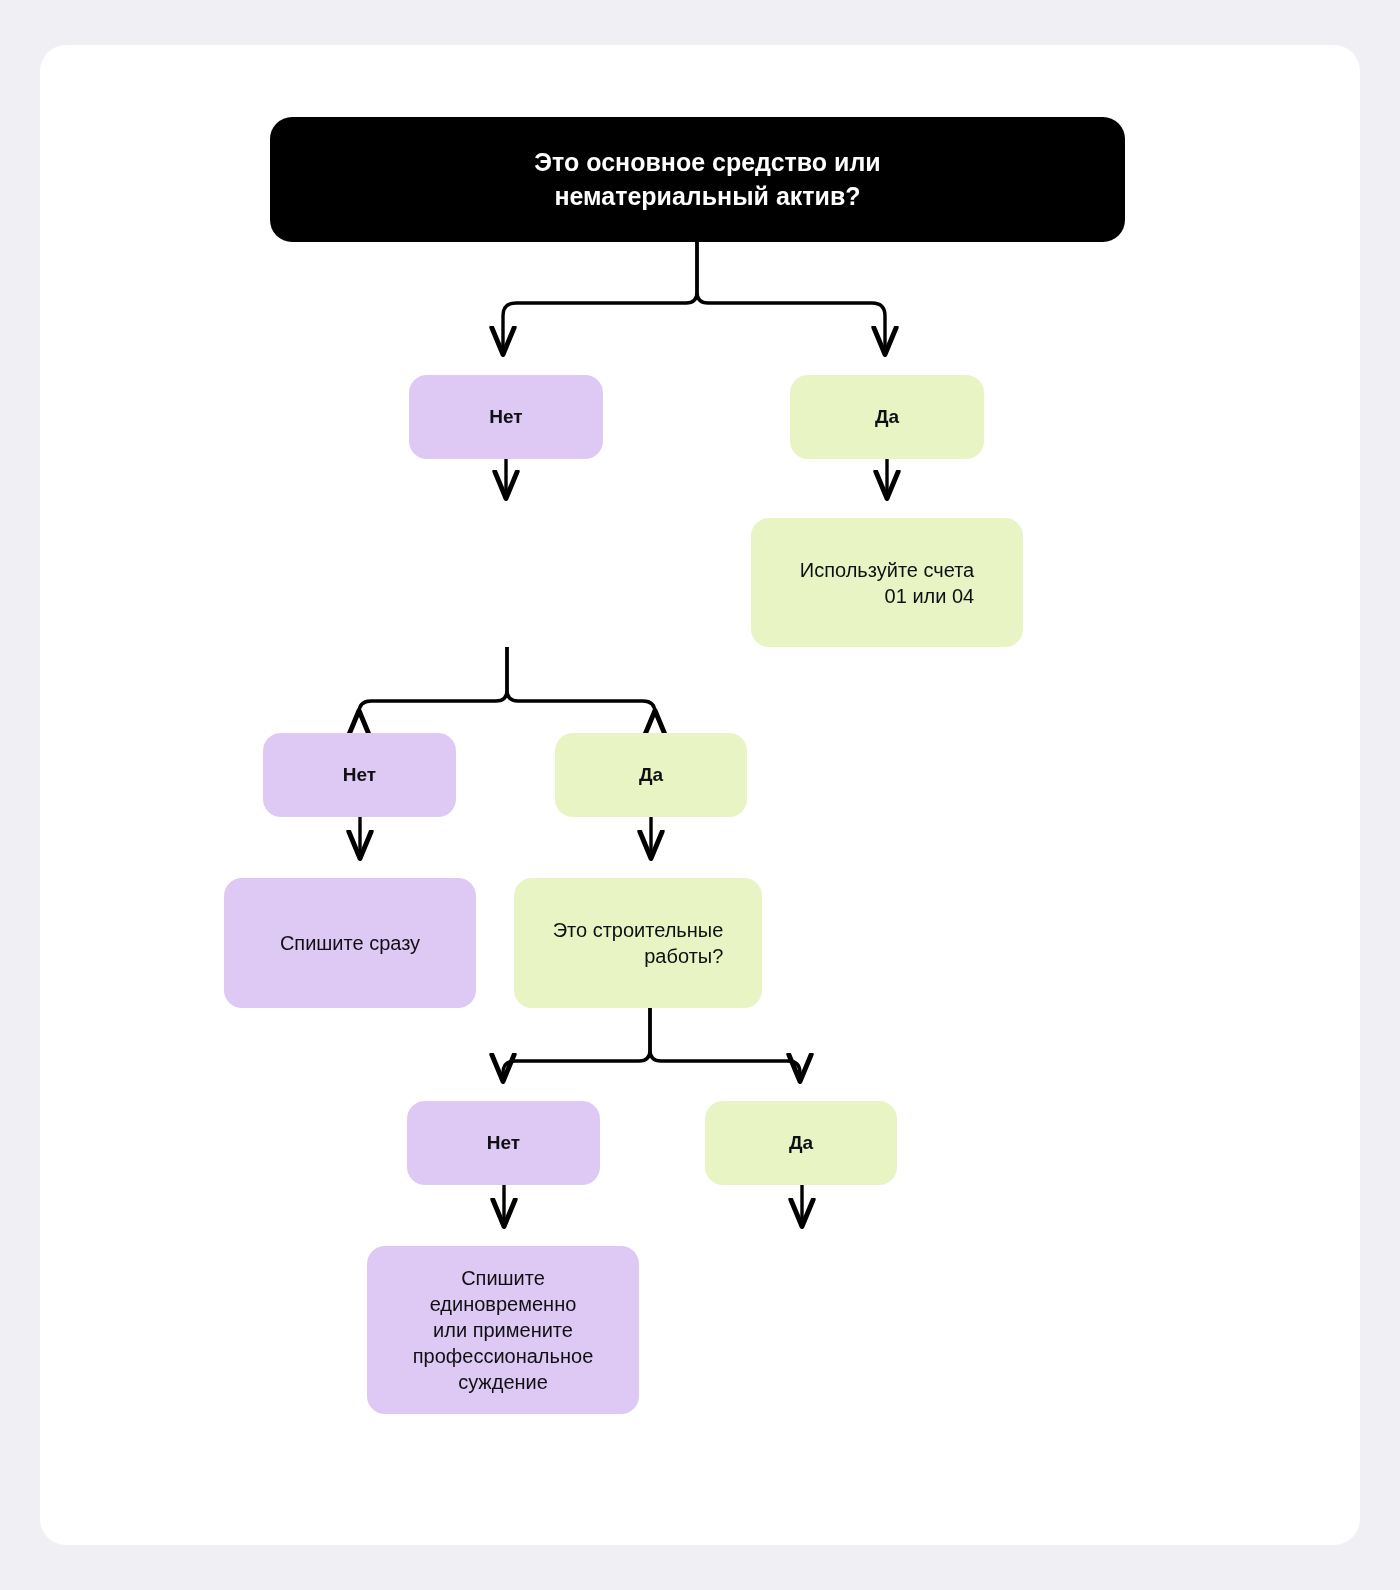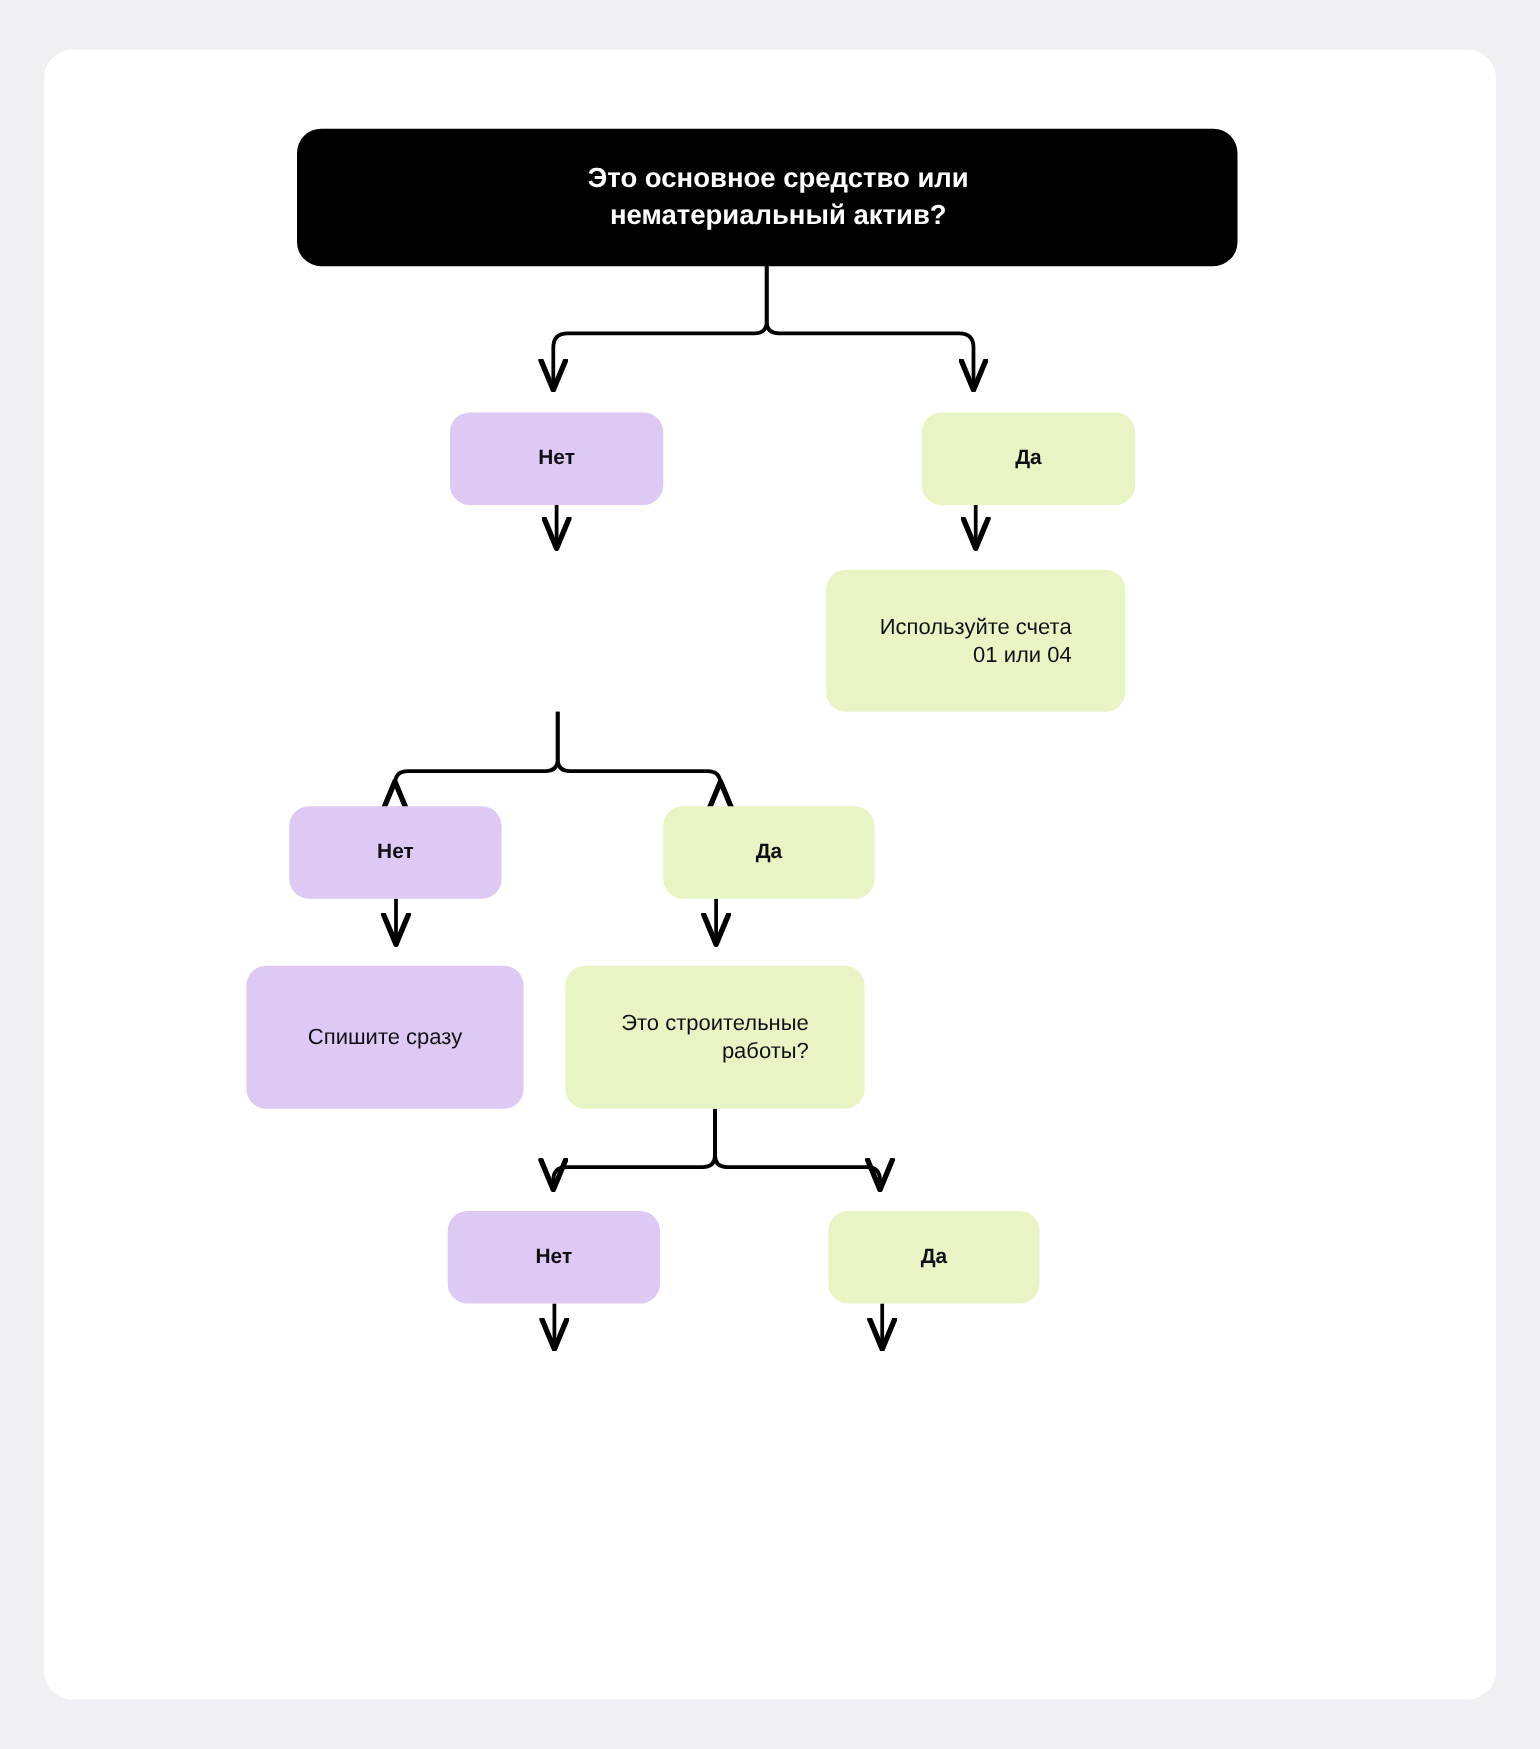--- a/index.html
+++ b/index.html
@@ -60,21 +60,20 @@
   }
   .node-branch-purple {
     background: #ddc9f4;
     font-weight: bold;
     font-size: 19px;
   }
   .node-branch-green {
     background: #e8f4c3;
     font-weight: bold;
     font-size: 19px;
-    margin-left: 48px;
   }
   .node-box-purple {
     background: #ddc9f4;
     font-weight: normal;
     font-size: 20px;
   }
   .node-box-green {
     background: #e8f4c3;
     font-weight: normal;
     font-size: 20px;
@@ -143,28 +142,35 @@
   </div>
 
   <div class="node node-branch-green" style="left:555px; top:733px; width:192px; height:84px;">
     <span class="txt">Да</span>
   </div>
 
   <div class="node node-box-purple" style="left:224px; top:878px; width:252px; height:130px;">
     <span class="txt">Спишите сразу</span>
   </div>
 
-  <div class="node node-box-green" style="left:514px; top:878px; width:272px; height:130px;">
+  <div class="node node-box-green" style="left:514px; top:878px; width:248px; height:130px;">
     <span class="txt">Это строительные
 работы?</span>
   </div>
 
   <div class="node node-branch-purple" style="left:407px; top:1101px; width:193px; height:84px;">
     <span class="txt">Нет</span>
   </div>
 
   <div class="node node-branch-green" style="left:705px; top:1101px; width:192px; height:84px;">
     <span class="txt">Да</span>
   </div>
 
+  <div class="node node-box-purple" style="left:367px; top:1246px; width:272px; height:168px;">
+    <span class="txt">Спишите
+единовременно
+или примените
+профессиональное
+суждение</span>
+  </div>
 
 
 </div>
 
 </body></html>

